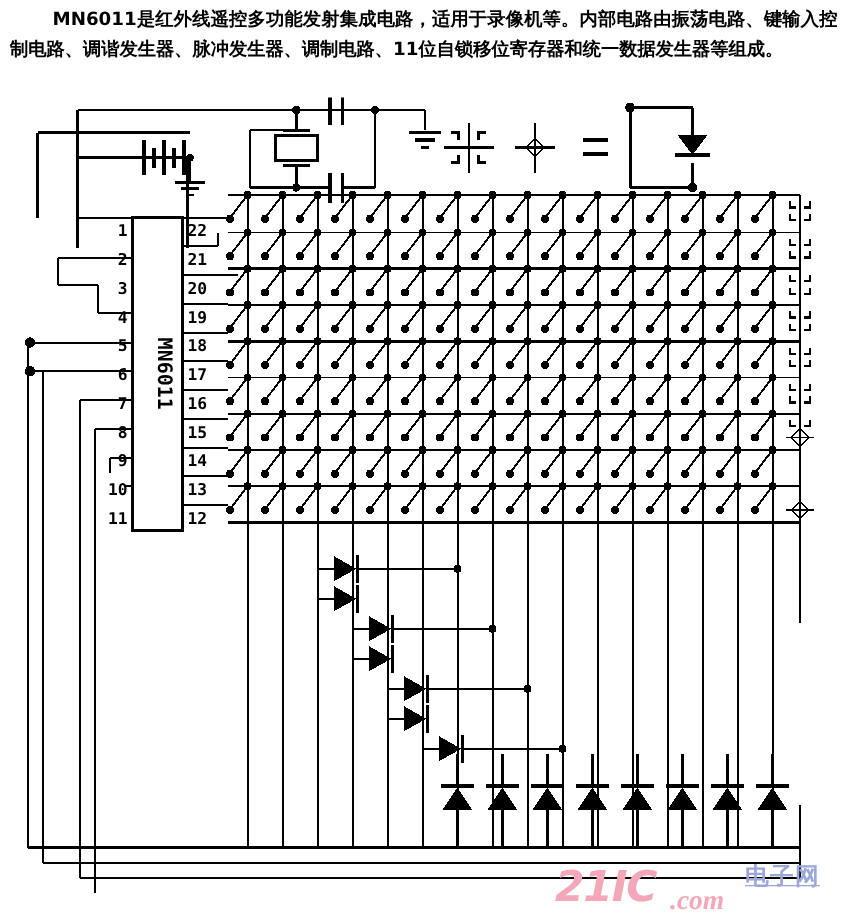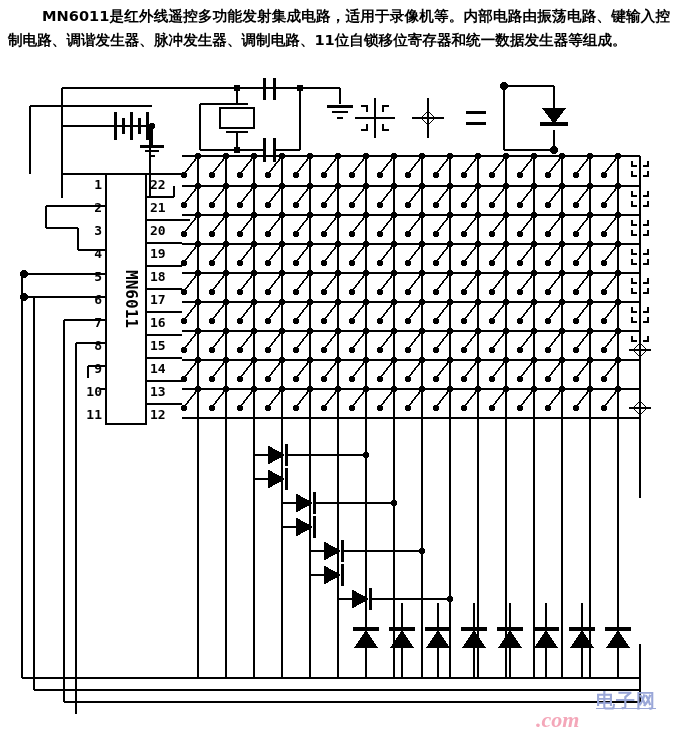--- a/index.html
+++ b/index.html
@@ -714,17 +714,18 @@
         </g>
       <line x1="34" y1="612" x2="640" y2="612" stroke="#000" stroke-width="1.6"></line>
       <line x1="22" y1="600" x2="640" y2="600" stroke="#000" stroke-width="2.4"></line>
       <line x1="64" y1="624" x2="640" y2="624" stroke="#000" stroke-width="1.6"></line>
       <line x1="640" y1="566" x2="640" y2="624" stroke="#000" stroke-width="1.6"></line>
 
     </svg>
   </div>
 
   <div id="watermark">
+    <div id="wm-21ic">21IC</div>
     <div id="wm-com">.com</div>
     <div id="wm-cn">电子网</div>
   </div>
 
 </div>
 
 </body></html>

